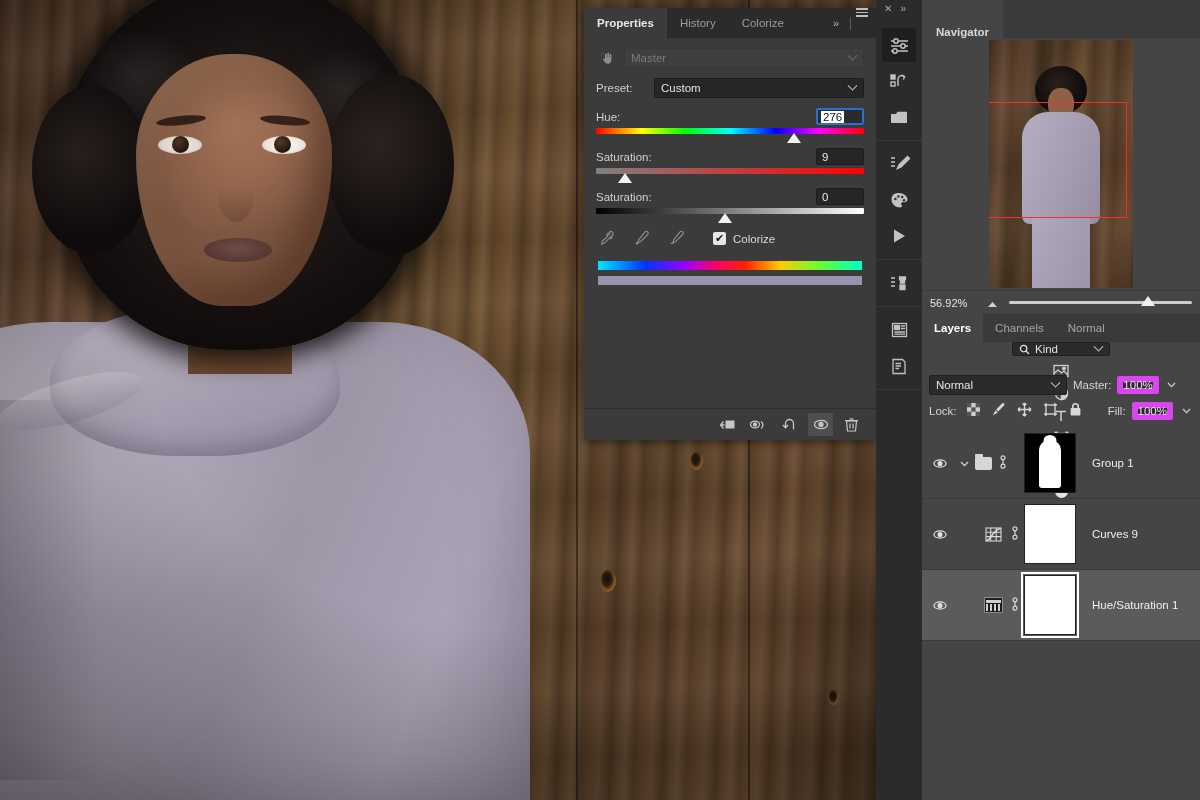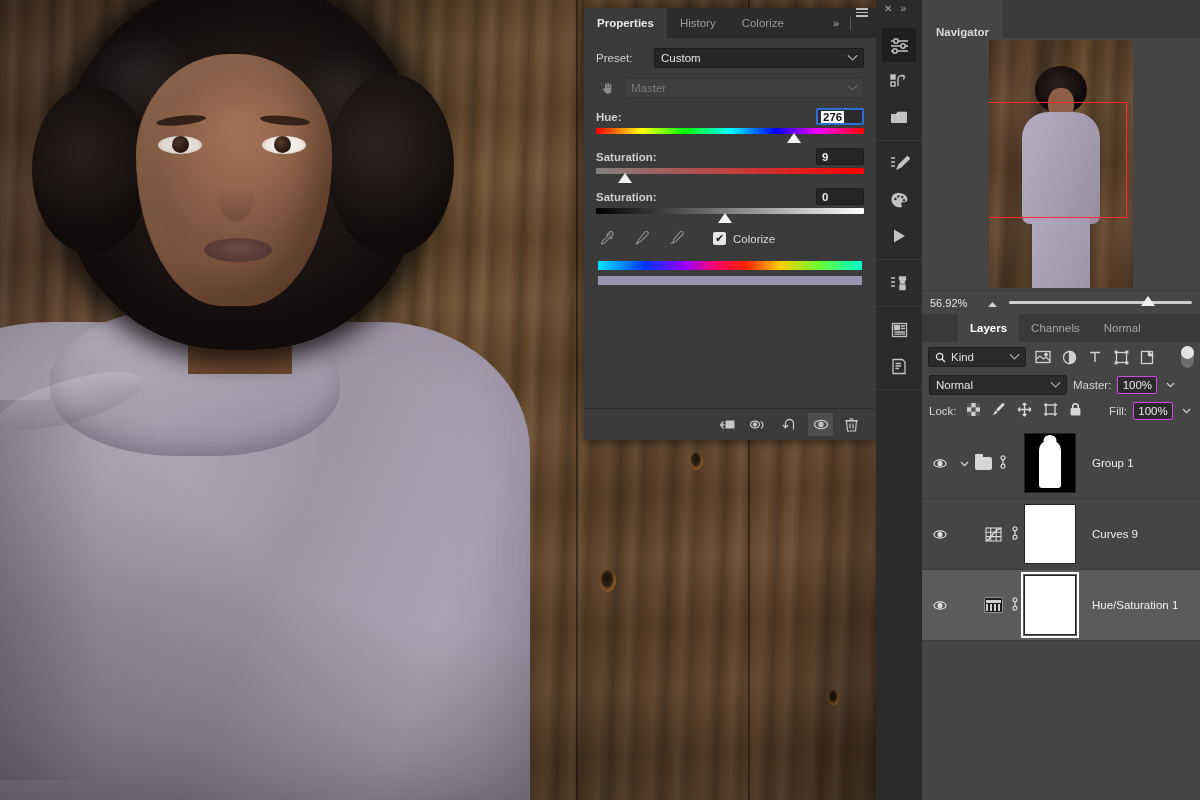--- a/index.html
+++ b/index.html
@@ -181,21 +181,21 @@
     border-right: 1.4px solid #c8c8c8; border-bottom: 1.4px solid #c8c8c8;
     transform: rotate(45deg) translate(-2px,-2px);
   }
   .select.disabled .chev { border-color: #6d6d6d; }
 
   .hand-ico {
     width: 22px; height: 20px; margin-right: 6px; color: #8d8d8d;
     display: flex; align-items: center; justify-content: center; font-size: 15px;
   }
 
-  .slider-label-row { display: flex; align-items: center; justify-content: space-between; margin-bottom: 3px; font-weight: bold; }
+  .slider-label-row { display: flex; align-items: center; justify-content: space-between; margin-bottom: 3px; }
   .numbox {
     width: 48px; height: 17px; background: #262626; border: 1px solid #1c1c1c;
     border-radius: 2px; font-size: 11.5px; color: #e8e8e8;
     display: flex; align-items: center; padding-left: 5px;
   }
   .numbox.focused {
     border: 2px solid #2a6fd4; background: #2b2b2b; padding-left: 3px;
   }
   .numbox.focused span { background: #ffffff; color: #111; padding: 0 2px; }
 
@@ -290,23 +290,23 @@
   .zoom-thumb {
     position: absolute; top: -5px; width: 0; height: 0;
     border-left: 7px solid transparent; border-right: 7px solid transparent;
     border-bottom: 10px solid #f0f0f0;
   }
 
   .layers-tabs { display: flex; height: 28px; background: #3a3a3a; align-items: stretch; }
   .ltab {
     display: flex; align-items: center; padding: 0 12px; font-size: 11.5px; color: #a6a6a6;
   }
-  .ltab.active { background: #454545; color: #ffffff; font-weight: bold; margin-left: 36px; }
-
-  .filter-row { display: flex; align-items: center; height: 30px; padding: 0 6px; gap: 8px; }
+  .ltab.active { background: #454545; color: #ffffff; font-weight: bold; }
+
+  .filter-row { display: flex; align-items: center; height: 30px; padding: 0 6px; gap: 8px; flex-direction: column; }
   .kind-select {
     width: 98px; height: 20px; background: #2b2b2b; border: 1px solid #1f1f1f;
     border-radius: 2px; display: flex; align-items: center; gap: 5px;
     padding: 0 6px; font-size: 11.5px; color: #e0e0e0; position: relative;
   }
   .fico { color: #cfcfcf; display: flex; align-items: center; justify-content: center; width: 18px; }
   .pill {
     width: 13px; height: 22px; border-radius: 7px; background: #6e6e6e; position: relative;
   }
   .pill::after {
@@ -315,21 +315,21 @@
   }
 
   .blend-row, .lock-row { display: flex; align-items: center; height: 26px; padding: 0 7px; gap: 6px; }
   .blend-select {
     width: 138px; height: 20px; background: #2b2b2b; border: 1px solid #1f1f1f;
     border-radius: 2px; display: flex; align-items: center; padding: 0 6px;
     font-size: 11.5px; color: #e4e4e4; position: relative;
   }
   .mini-lbl { font-size: 11.5px; color: #d4d4d4; }
   .mini-val {
-    height: 18px; min-width: 40px; background: #2b2b2b; border: 1px solid #d946ef;
+    height: 18px; min-width: 40px; background: #2b2b2b; border: 6px solid #d946ef;
     border-radius: 2px; font-size: 11.5px; color: #e8e8e8;
     display: flex; align-items: center; justify-content: center;
   }
   .mini-chev {
     width: 14px; height: 18px; display: flex; align-items: center; justify-content: center;
     color: #cfcfcf; font-size: 9px;
   }
   .lock-icons { display: flex; align-items: center; gap: 11px; margin-left: 4px; color: #d8d8d8; }
   .spacer-flex { flex: 1; }
 
@@ -447,36 +447,36 @@
           <i></i>
           <i></i>
           <i></i>
         </div>
     </div>
 
 
     <div class="prop-body">
 
       <div class="row">
-        <span class="lbl w58">Preset:</span>
-        <div class="select">
-          <span>Custom</span>
-          <span class="chev"></span>
-        </div>
-      </div>
-
-      <div class="row">
         <span class="hand-ico">
           <svg width="16" height="16" viewBox="0 0 16 16" fill="currentColor">
             <path d="M6 4.5a.9.9 0 0 1 1.8 0V8h.5V3.6a.9.9 0 0 1 1.8 0V8h.5V4.8a.9.9 0 0 1 1.8 0v5.4c0 2.2-1.5 3.6-3.4 3.6-1.7 0-2.6-.7-3.4-2L4 9.3c-.3-.6.6-1.3 1.1-.7L6 9.6z"></path>
             <path d="M2.4 3.2l.7.7-.7.7zM4.1 2l.3.9-.9-.3zM2 5.6l.9.3-.9.3z"></path>
           </svg>
         </span>
         <div class="select disabled">
           <span>Master</span>
+          <span class="chev"></span>
+        </div>
+      </div>
+
+      <div class="row">
+        <span class="lbl w58">Preset:</span>
+        <div class="select">
+          <span>Custom</span>
           <span class="chev"></span>
         </div>
       </div>
 
       <div class="slider-label-row">
         <span class="lbl">Hue:</span>
         <div class="numbox focused">
           <span>276</span>
         </div>
       </div>

